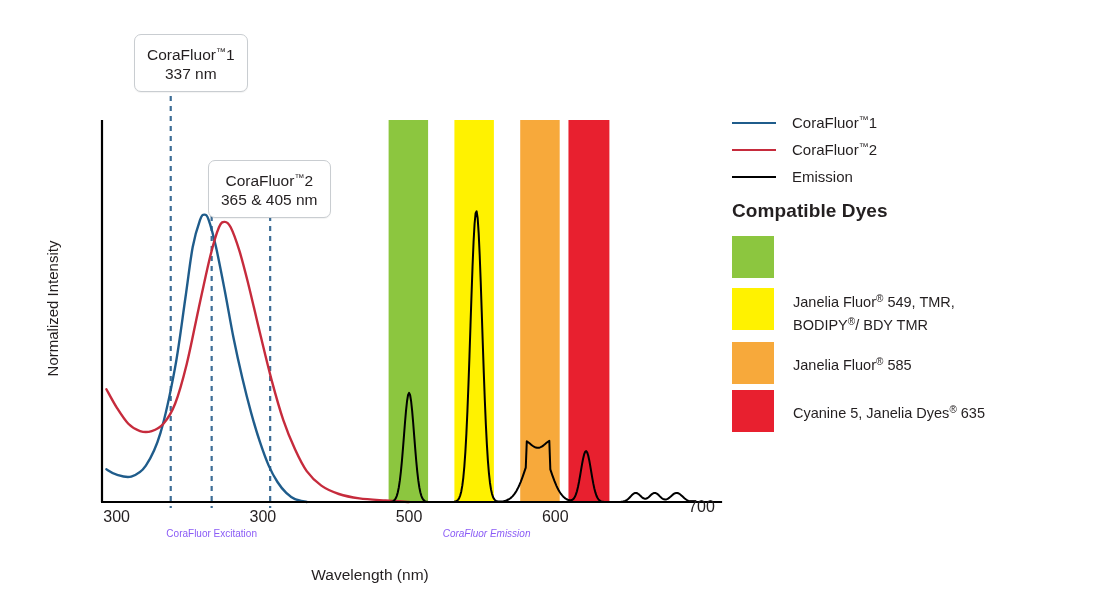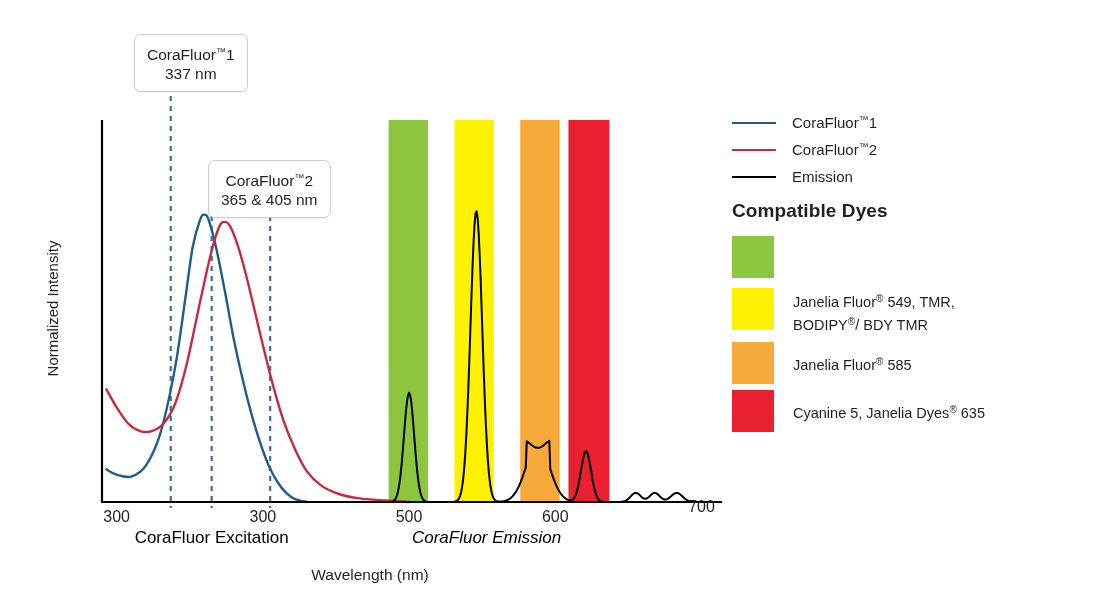--- a/index.html
+++ b/index.html
@@ -18,21 +18,21 @@
            font-size:15.5px;line-height:19px;padding:7px 12px 8px 12px;
            box-shadow:0 1px 1px rgba(0,0,0,.05);white-space:nowrap;}
   .callout .l2{display:block;}
   .sup{font-size:10px;vertical-align:5px;letter-spacing:0;}
 
   #callout1{left:134px;top:34px;}
   #callout2{left:208px;top:160px;}
 
   
   .axnum{position:absolute;font-size:16px;color:#231f20;}
-  .axsub{position:absolute;font-size:17px;color:#000000;}
+  .axsub{position:absolute;font-size:10px;color:#8b5cf6;}
   #xtitle{position:absolute;left:0;top:566px;width:740px;text-align:center;
           font-size:15.5px;color:#231f20;}
   #ytitle{position:absolute;left:-33px;top:300px;width:170px;text-align:center;
           font-size:15px;color:#231f20;transform:rotate(-90deg);
           transform-origin:50% 50%;}
 
   
   #panel{position:absolute;left:728px;top:0;width:382px;height:612px;}
 
   .legrow{position:absolute;display:flex;align-items:center;}

